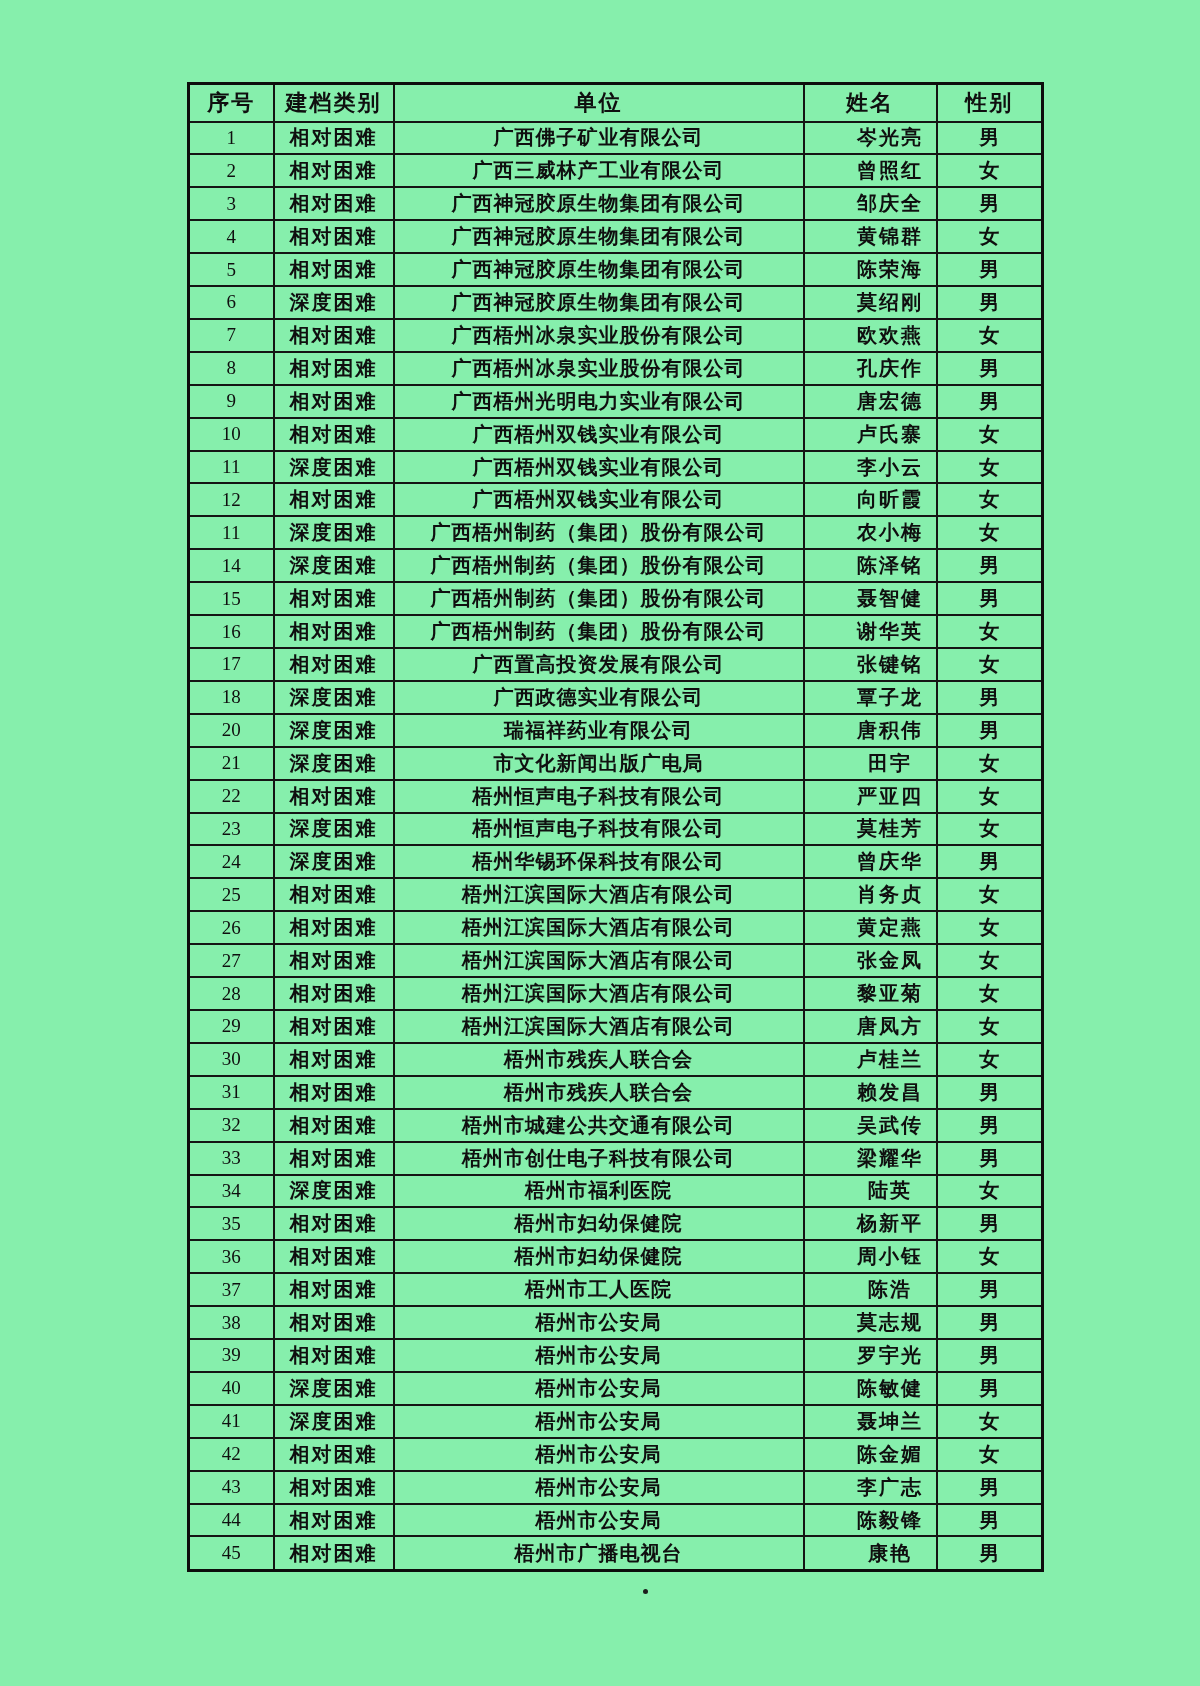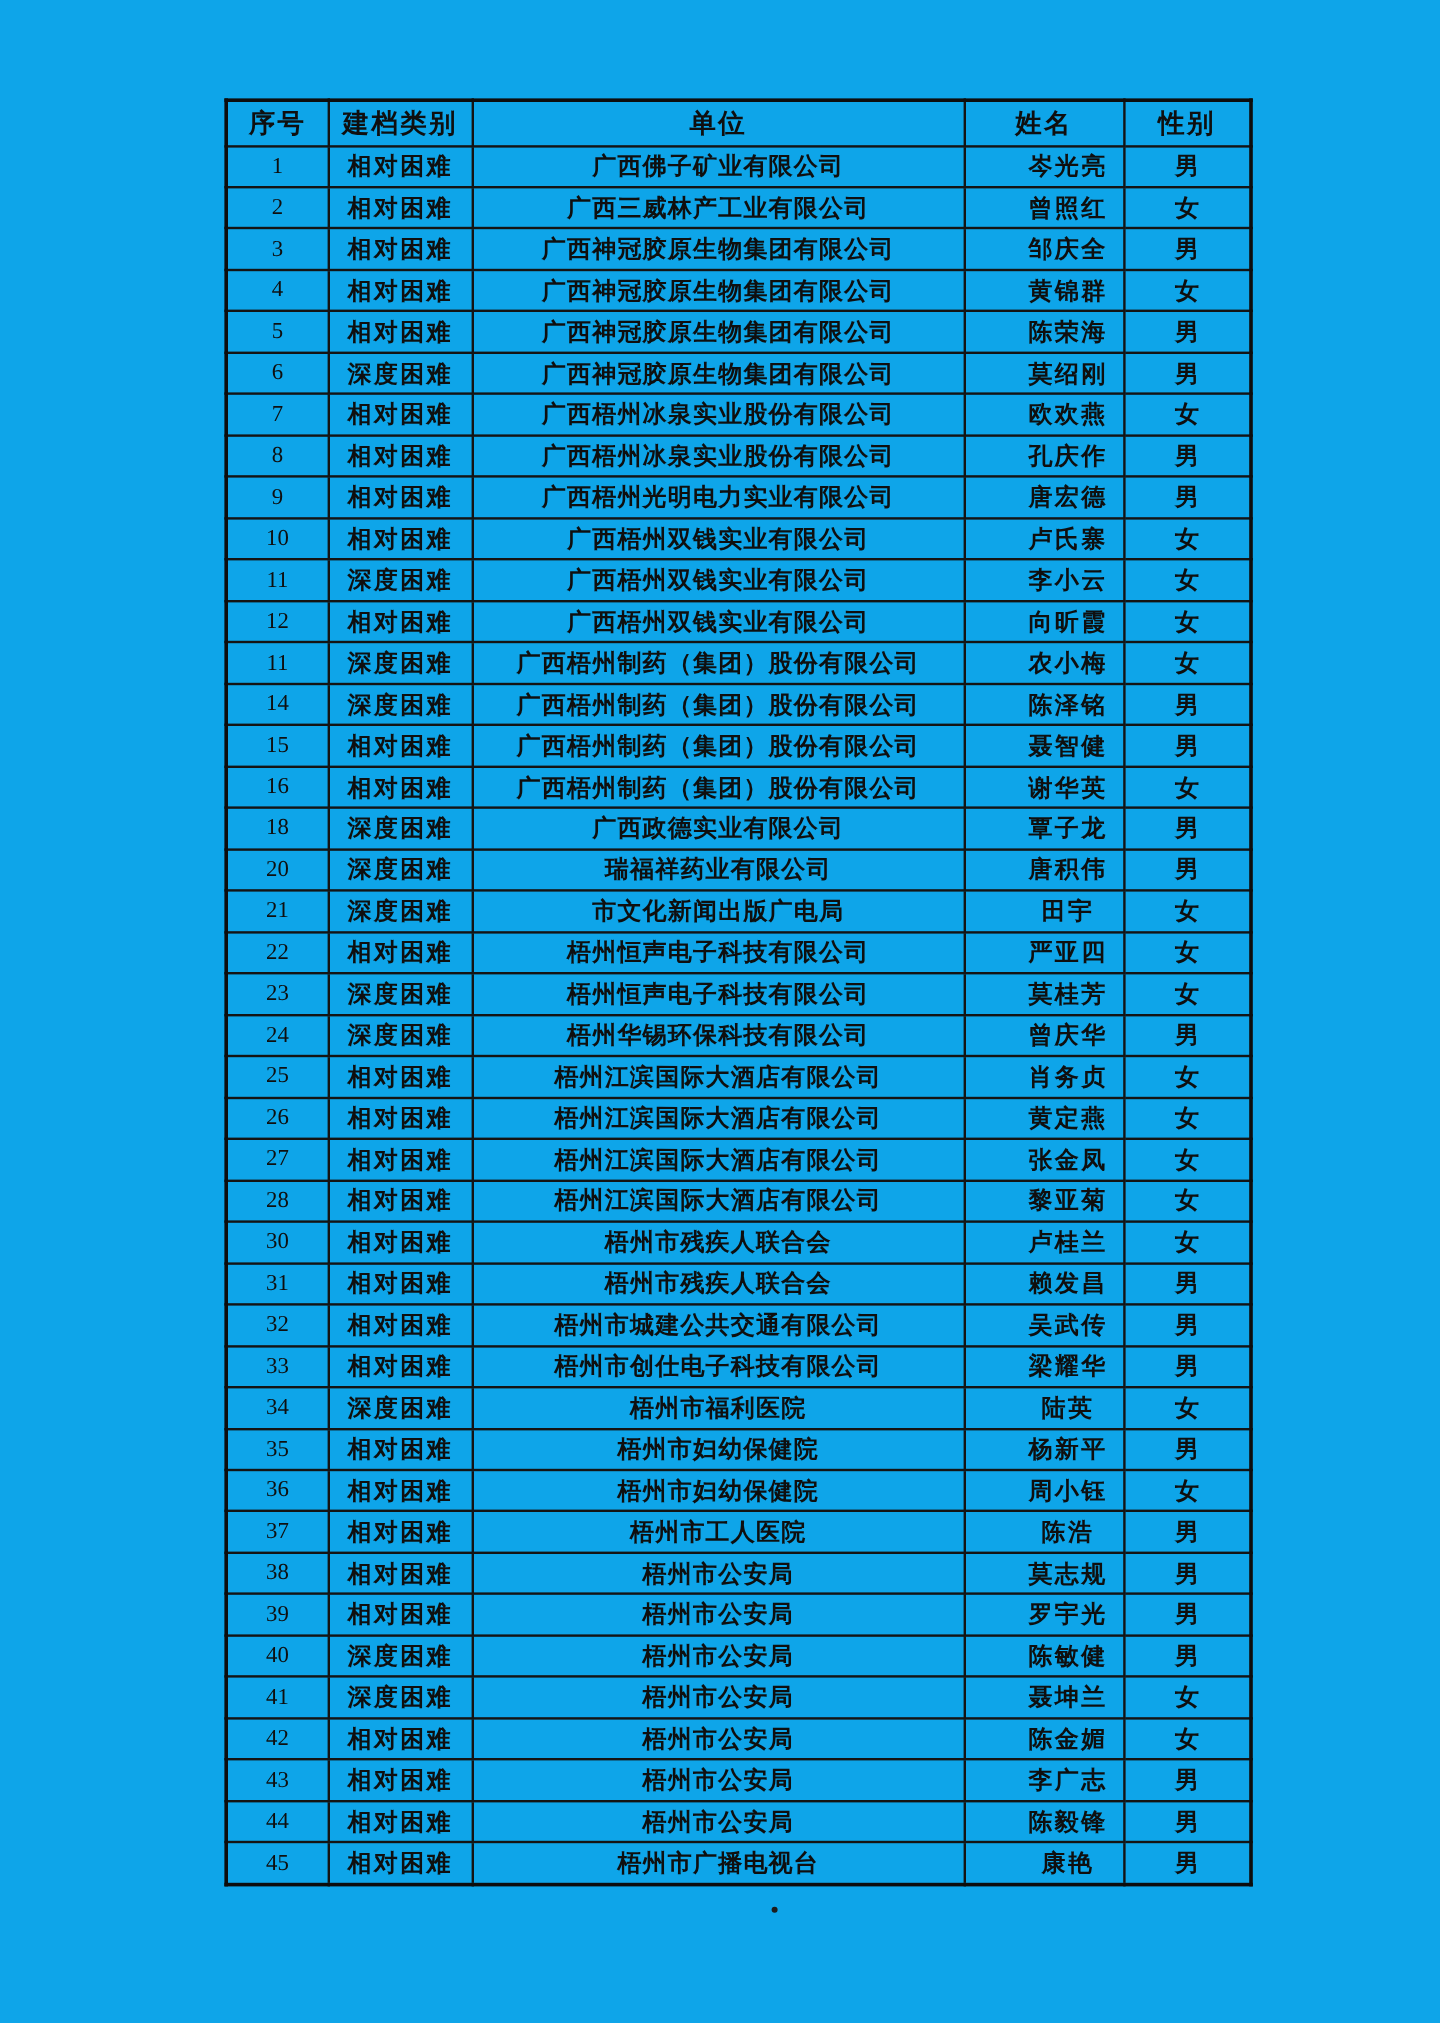--- a/index.html
+++ b/index.html
@@ -1,21 +1,21 @@
 <!DOCTYPE html>
 <html><head>
 <meta charset="utf-8">
 <style>
   * { margin:0; padding:0; box-sizing:border-box; }
   html,body { background:#e8e8e8; }
   body { font-family:"Liberation Serif","DejaVu Serif",serif; }
   .page {
     position:relative;
     width:1200px; height:1686px;
-    background:#0ea5e9;
+    background:#86efac;
     margin:0 auto;
     overflow:hidden;
   }
   table.roster {
     position:absolute;
     left:187px; top:82px;
     width:854px; height:1490px;
     border-collapse:collapse;
     table-layout:fixed;
     border:3px solid #0d0d0d;
@@ -192,20 +192,27 @@
     </tr>
 
     <tr>
       <td class="c-no">16</td>
       <td class="c-category">相对困难</td>
       <td class="c-unit">广西梧州制药（集团）股份有限公司</td>
       <td class="c-name">谢华英</td>
       <td class="c-gender">女</td>
     </tr>
 
+    <tr>
+      <td class="c-no">17</td>
+      <td class="c-category">相对困难</td>
+      <td class="c-unit">广西置高投资发展有限公司</td>
+      <td class="c-name">张键铭</td>
+      <td class="c-gender">女</td>
+    </tr>
 
     <tr>
       <td class="c-no">18</td>
       <td class="c-category">深度困难</td>
       <td class="c-unit">广西政德实业有限公司</td>
       <td class="c-name">覃子龙</td>
       <td class="c-gender">男</td>
     </tr>
 
 
@@ -274,20 +281,27 @@
     </tr>
 
     <tr>
       <td class="c-no">28</td>
       <td class="c-category">相对困难</td>
       <td class="c-unit">梧州江滨国际大酒店有限公司</td>
       <td class="c-name">黎亚菊</td>
       <td class="c-gender">女</td>
     </tr>
 
+    <tr>
+      <td class="c-no">29</td>
+      <td class="c-category">相对困难</td>
+      <td class="c-unit">梧州江滨国际大酒店有限公司</td>
+      <td class="c-name">唐凤方</td>
+      <td class="c-gender">女</td>
+    </tr>
 
     <tr>
       <td class="c-no">30</td>
       <td class="c-category">相对困难</td>
       <td class="c-unit">梧州市残疾人联合会</td>
       <td class="c-name">卢桂兰</td>
       <td class="c-gender">女</td>
     </tr>
 
     <tr>

